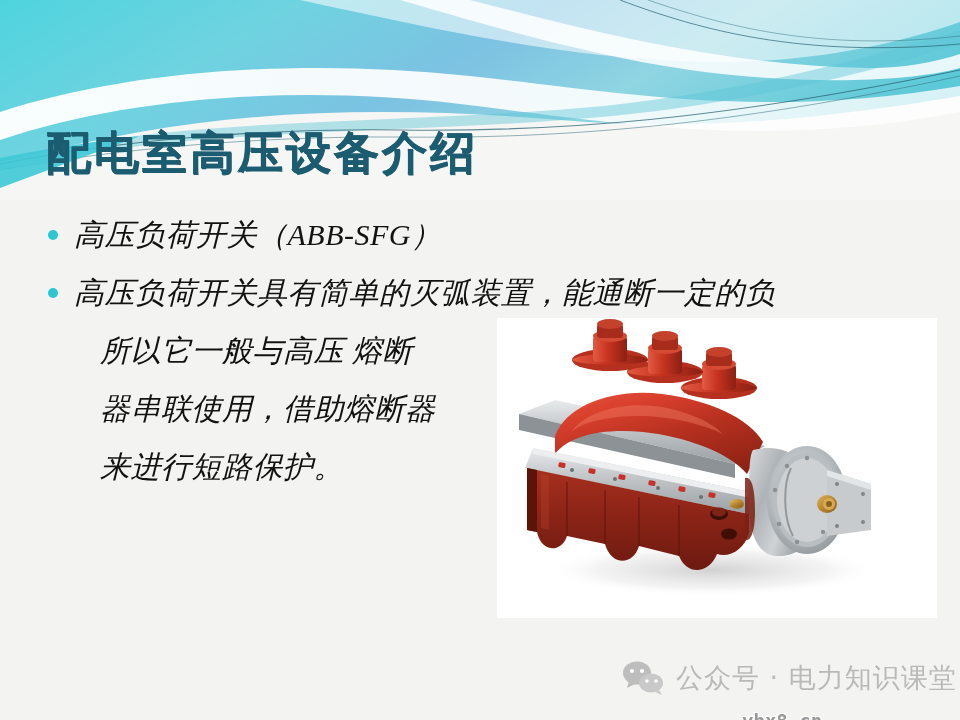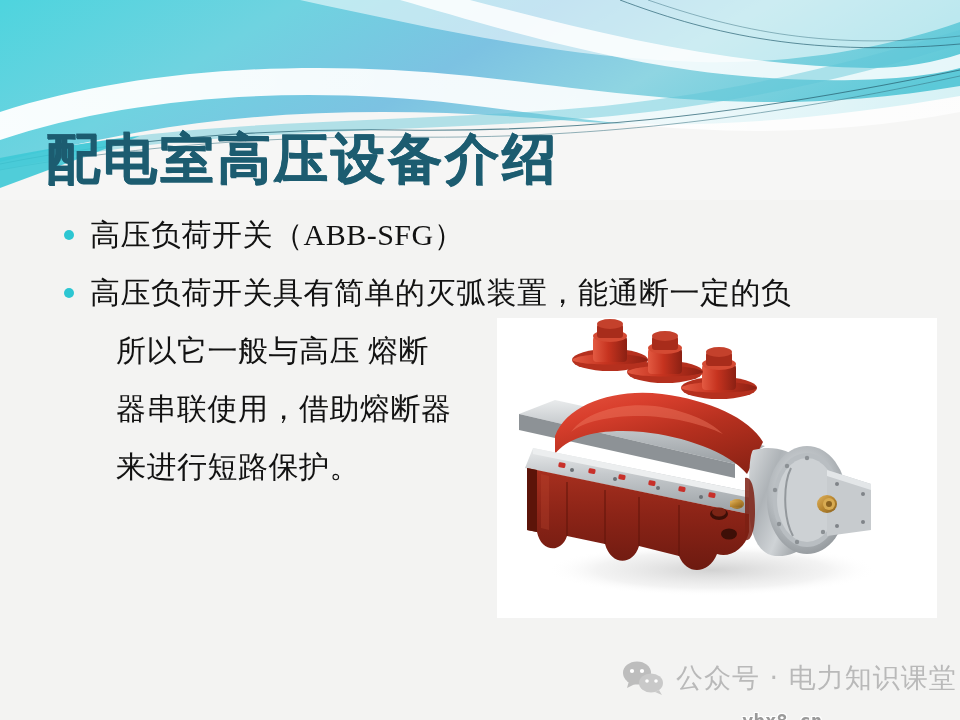--- a/index.html
+++ b/index.html
@@ -33,34 +33,35 @@
   .header-band svg {
     display: block;
   }
 
   
   .title {
     position: absolute;
     left: 46px;
     top: 123px;
     font-family: "DejaVu Sans", "Liberation Sans", sans-serif;
-    font-size: 54px;
+    font-size: 45px;
     font-weight: bold;
     letter-spacing: 3px;
     color: #1c5c70;
     white-space: nowrap;
     text-shadow: 0.5px 0.5px 0 #1c5c70, -0.3px 0 0 #2a6b80;
   }
 
   
   .body-text {
     position: absolute;
-    left: 64px;
+    left: 48px;
     top: 206px;
     width: 880px;
+    font-style: italic;
   }
   .bullet-line {
     position: relative;
     display: flex;
     align-items: flex-start;
     height: 58px;
     line-height: 58px;
   }
   .bullet-dot {
     flex: 0 0 auto;

